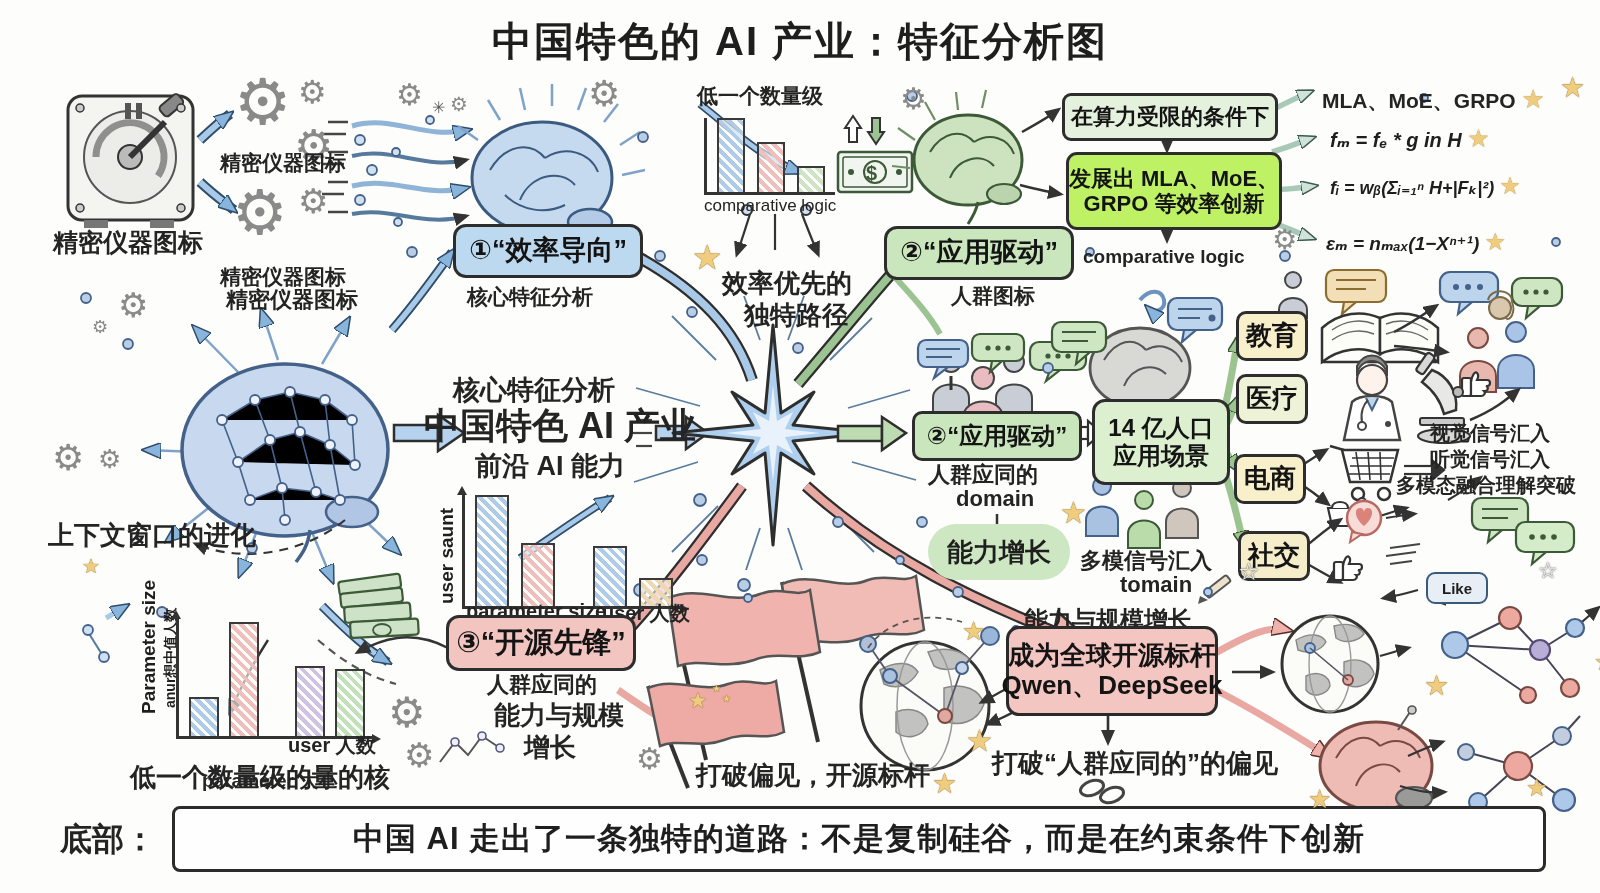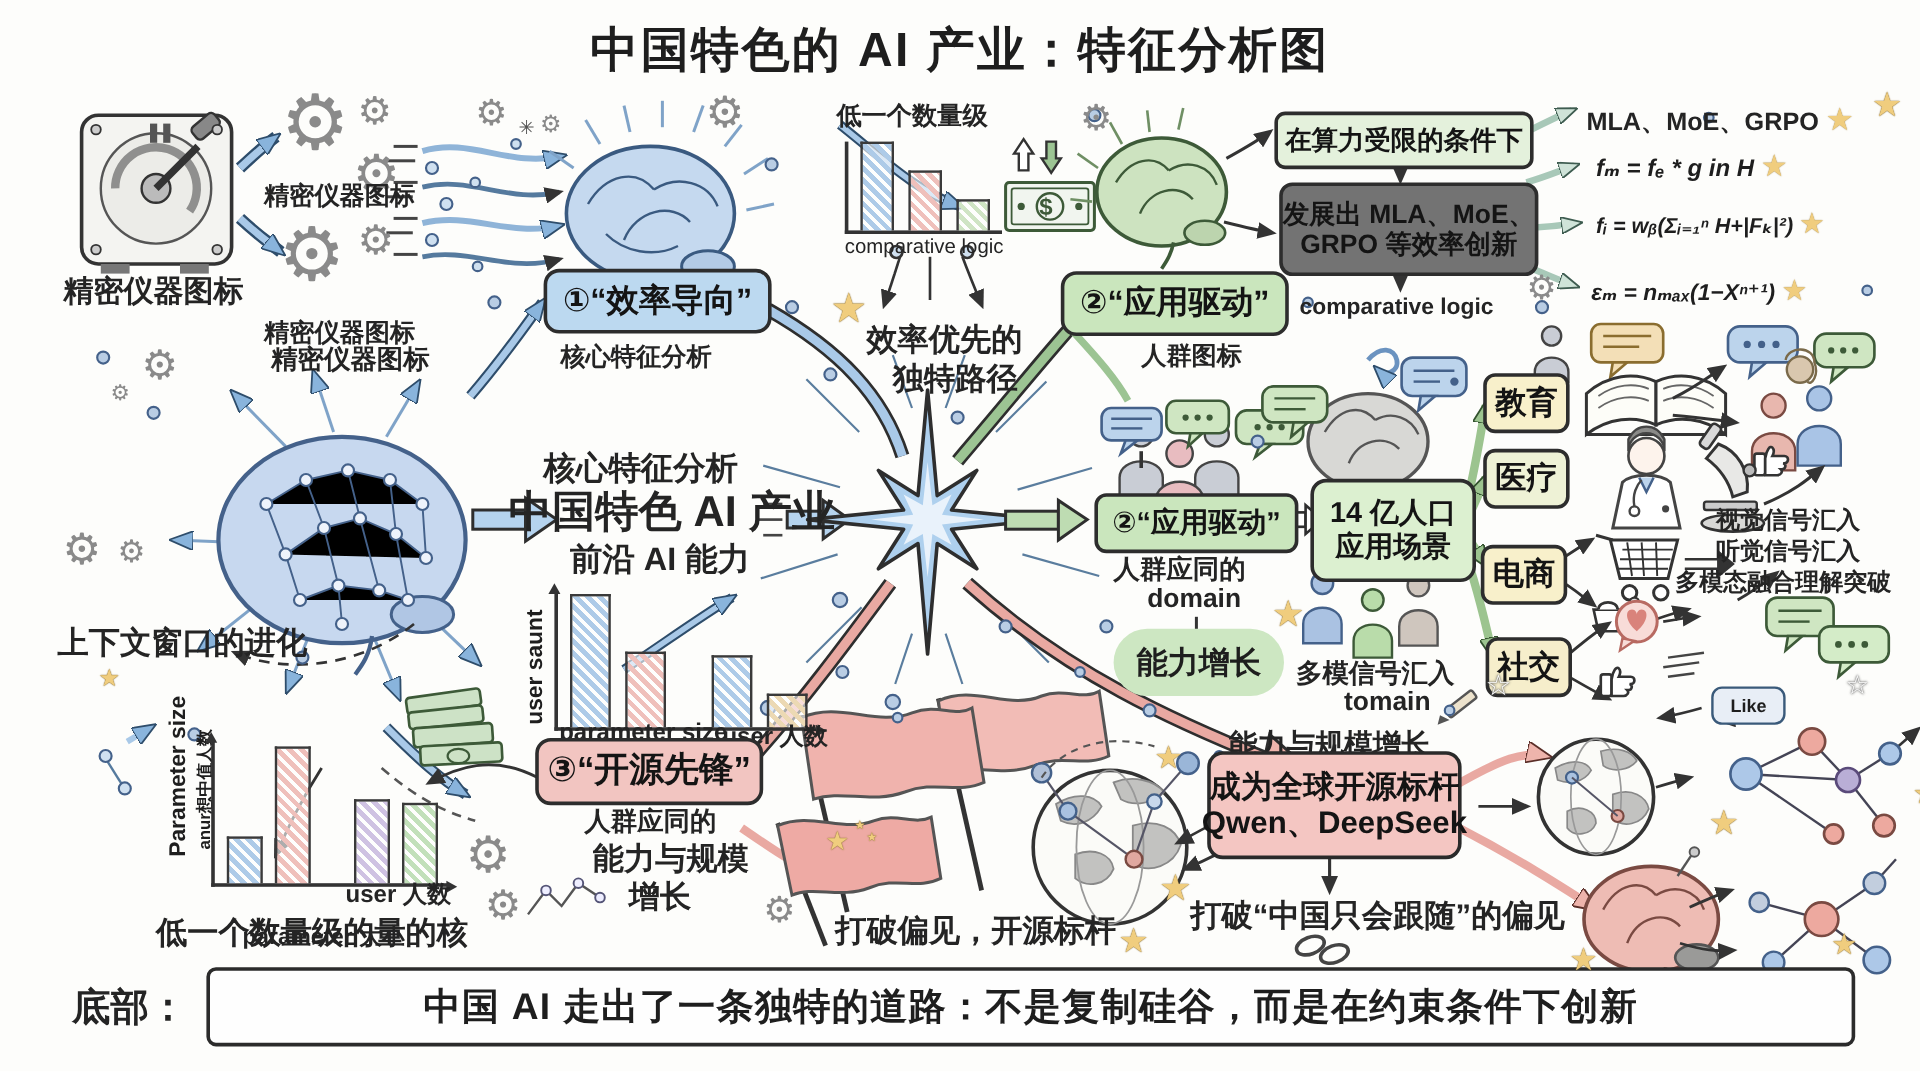--- a/index.html
+++ b/index.html
@@ -697,21 +697,21 @@
     </div>
 <div class="lbl thin" style="left:704px;top:196px;font-size:17px;">comparative logic</div>
 <div class="lbl" style="left:866px;top:162px;font-size:20px;color:#3d5a38;z-index:3;">$</div>
 
 <div class="lbl" style="left:722px;top:266px;font-size:26px;">效率优先的</div>
 <div class="lbl" style="left:744px;top:298px;font-size:26px;">独特路径</div>
 
 <div class="box" style="left:1062px;top:93px;width:210px;height:42px;font-size:22px;background:#e4f1dc;border-radius:9px;">
   <span>在算力受限的条件下</span>
 </div>
-<div class="box" style="left:1066px;top:152px;width:210px;height:72px;font-size:22px;background:#737373;border-radius:11px;text-align:center;">
+<div class="box" style="left:1066px;top:152px;width:210px;height:72px;font-size:22px;background:#bef264;border-radius:11px;text-align:center;">
   <span>发展出 MLA、MoE、</span>
   <span>GRPO 等效率创新</span>
 </div>
 <div class="lbl thin" style="left:1083px;top:246px;font-size:19px;font-weight:600;">comparative logic</div>
 
 <div class="lbl" style="left:1322px;top:84px;font-size:21px;"><span>MLA、MoE、GRPO</span> <span class="star-inline" style="font-size:26px;">★</span></div>
 <div class="formula" style="left:1330px;top:124px;font-size:20px;"><span>fₘ = fₑ * g in H</span> <span class="star-inline" style="font-size:25px;">★</span></div>
 <div class="formula" style="left:1330px;top:172px;font-size:18px;"><span>fᵢ = wᵦ(Σᵢ₌₁ⁿ H+|Fₖ|²)</span> <span class="star-inline" style="font-size:24px;">★</span></div>
 <div class="formula" style="left:1326px;top:228px;font-size:19px;"><span>εₘ = nₘₐₓ(1−Xⁿ⁺¹)</span> <span class="star-inline" style="font-size:24px;">★</span></div>
 
@@ -789,21 +789,21 @@
 <div class="lbl" style="left:288px;top:732px;font-size:20px;">user 人数</div>
 <div class="lbl" style="left:130px;top:760px;font-size:26px;">低一个数量级的量的核</div>
 
 <div class="lbl" style="left:696px;top:758px;font-size:26px;">打破偏见，开源标杆</div>
 
 <div class="lbl" style="left:1024px;top:604px;font-size:24px;">能力与规模增长</div>
 <div class="box" style="left:1006px;top:626px;width:206px;height:84px;font-size:26px;background:#f4c6c2;border:3.5px solid #2a2a2a;">
   <span>成为全球开源标杆</span>
   <span>Qwen、DeepSeek</span>
 </div>
-<div class="lbl" style="left:992px;top:746px;font-size:26px;">打破“中国只会跟随”的偏见</div>
+<div class="lbl" style="left:992px;top:746px;font-size:26px;">打破“人群应同的”的偏见</div>
 
 <div class="lbl" style="left:60px;top:818px;font-size:32px;">底部：</div>
 <div class="banner" style="left:172px;top:806px;width:1368px;height:60px;font-size:31px;">
   <span>中国 AI 走出了一条独特的道路：不是复制硅谷，而是在约束条件下创新</span>
 </div>
 
 <span class="star" style="left:692px;top:240px;font-size:34px;">★</span>
 <span class="star" style="left:1060px;top:498px;font-size:30px;">★</span>
 <span class="star" style="left:962px;top:618px;font-size:26px;">★</span>
 <span class="star" style="left:966px;top:726px;font-size:30px;">★</span>

